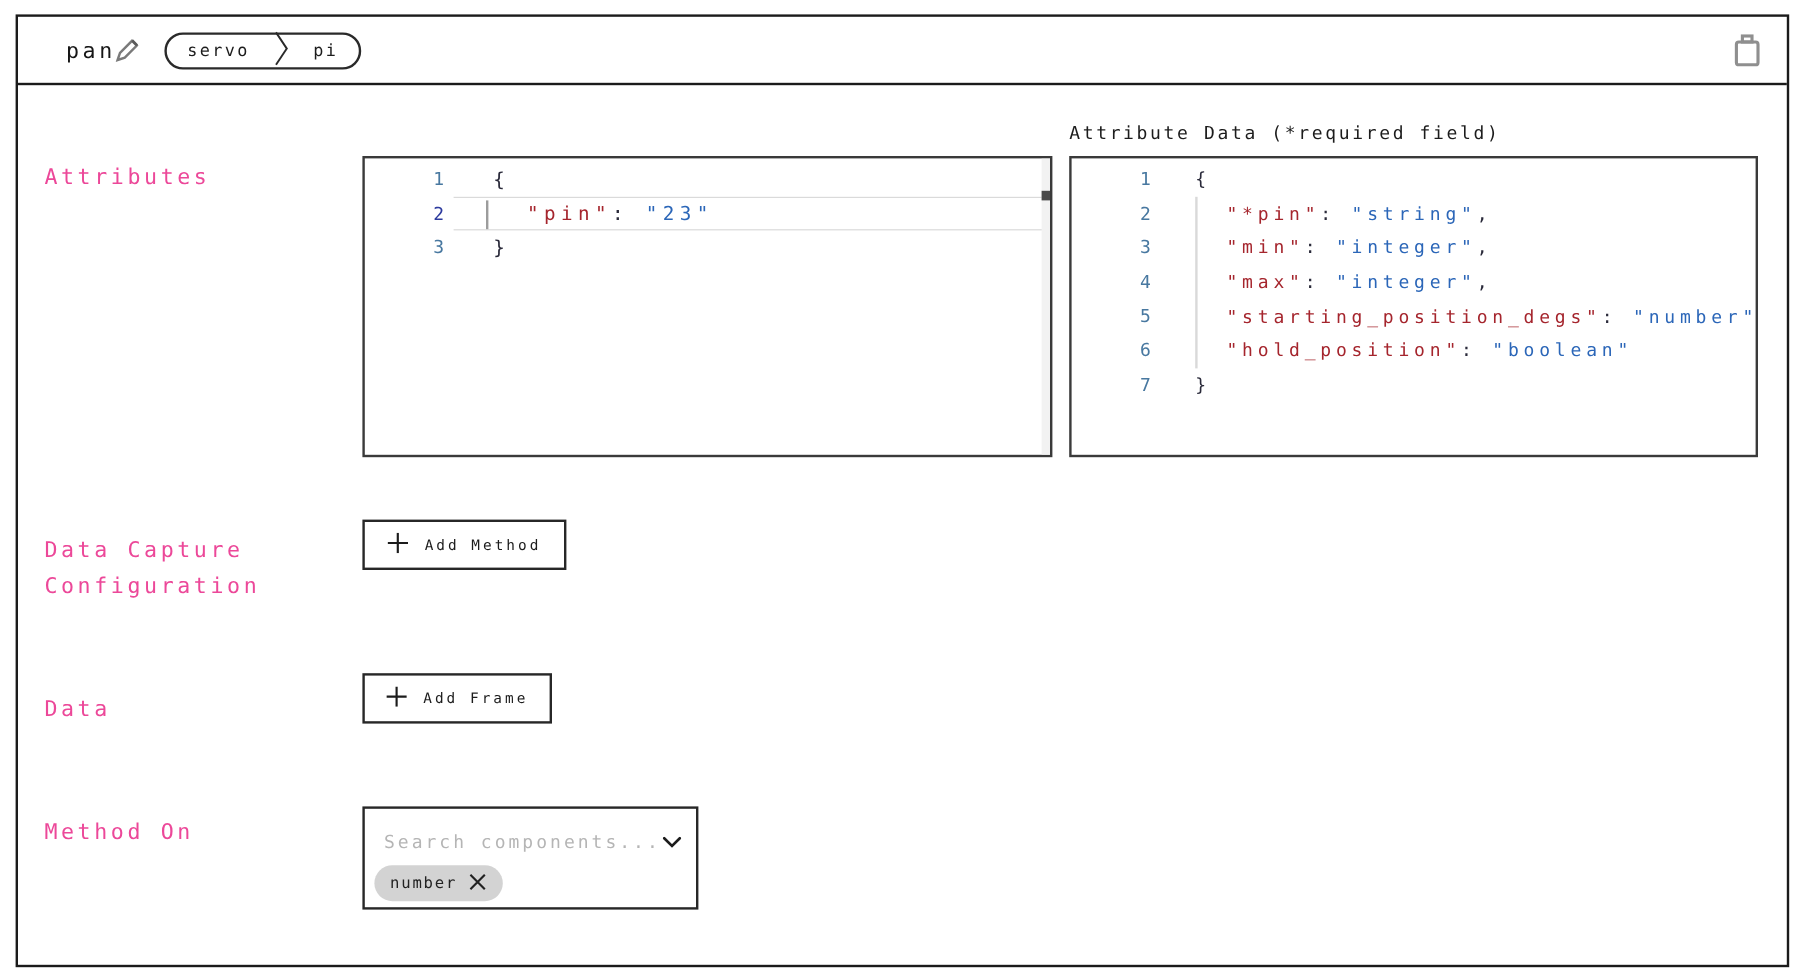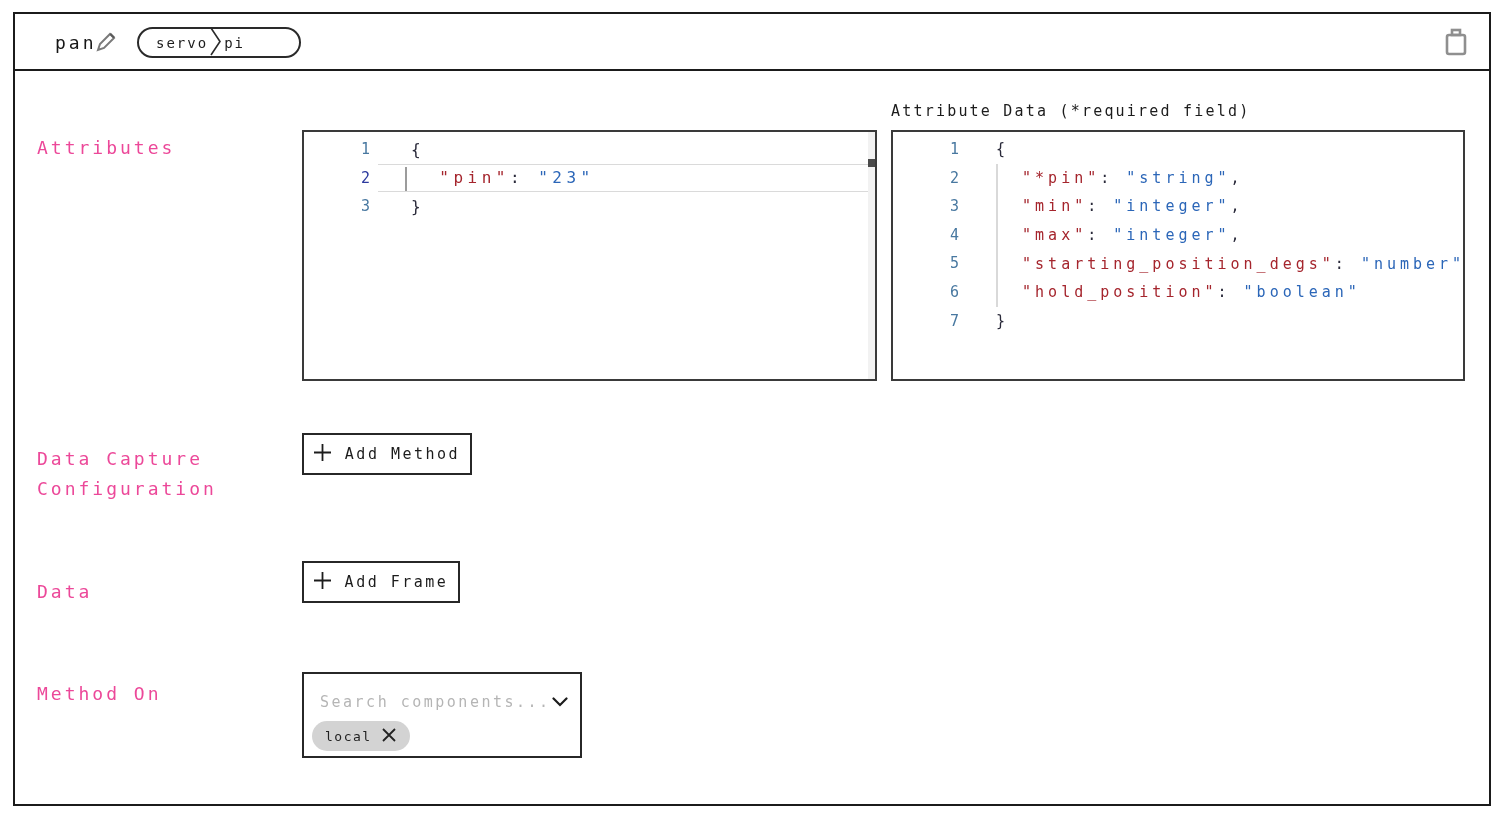--- a/index.html
+++ b/index.html
@@ -10,21 +10,21 @@
 
   
   .header { position:absolute; left:0; top:0; right:0; height:57px;
             border-bottom:2px solid #1b1b1b; }
   .comp-name { position:absolute; left:40px; top:0; height:57px; display:flex;
                align-items:center; font-size:18px; letter-spacing:3px; color:#161616; }
   .pencil-btn { position:absolute; left:78px; top:16px; width:26px; height:26px;
                 background:none; border:none; cursor:pointer; }
   .type-pill { position:absolute; left:122px; top:13px; width:164px; height:31px;
                border:2px solid #2a2a2a; border-radius:16px; display:flex;
-               align-items:center; padding:0 17px;
+               align-items:center; justify-content:space-between; padding:0 17px;
                font-size:14px; letter-spacing:2px; color:#1c1c1c; background:#fff; }
   .pill-chevron { height:29px; margin:0 2px; }
   .trash-btn { position:absolute; right:18px; top:12px; width:30px; height:34px;
                background:none; border:none; cursor:pointer; }
 
   
   .sec-label { position:absolute; font-size:18px; letter-spacing:3px; color:#ec4899;
                line-height:30px; }
 
   
@@ -46,21 +46,21 @@
   .cursor { position:absolute; left:27px; top:2px; width:2px; height:24px; background:#9c9c9c; }
   .scroll-track { position:absolute; top:0; right:0; width:7px; height:100%; background:#f2f2f2; }
   .scroll-marker { position:absolute; top:27px; right:0; width:7px; height:8px; background:#4b4b4b; }
   .indent-guide { position:absolute; left:103px; top:32px; width:1.5px; height:143px;
                   background:#d9d9d9; }
   .guide-title { position:absolute; left:876px; top:88px; font-size:15px;
                  letter-spacing:2.2px; color:#1c1c1c; }
 
   
   .add-btn { position:absolute; display:flex; align-items:center; justify-content:center;
-             gap:14px; border:2px solid #272727; background:#fff; font-size:15px;
+             gap:14px; border:2px solid #272727; background:#fff; font-size:12px;
              letter-spacing:2.5px; color:#1c1c1c; cursor:pointer;
              font-family:"DejaVu Sans Mono","Liberation Mono",monospace; }
 
   
   .dep-box { position:absolute; left:287px; top:658px; width:280px; height:86px;
              border:2px solid #272727; background:#fff; }
   .dep-row { position:absolute; left:16px; right:12px; top:9px; height:28px;
              display:flex; align-items:flex-end; justify-content:space-between; cursor:pointer; }
   .dep-placeholder { font-size:15px; letter-spacing:2.5px; color:#b5b5b5; }
   .chips { position:absolute; left:8px; top:47px; display:flex; gap:8px; }
@@ -190,21 +190,21 @@
     <div class="dep-row">
       <span class="dep-placeholder">Search components...</span>
       <span>
         <svg width="16" height="10" viewBox="0 0 16 10" fill="none" stroke="#1c1c1c" stroke-width="2.2" stroke-linecap="round">
           <path d="M1.5 1.5 L8 8 L14.5 1.5"></path>
         </svg>
       </span>
     </div>
     <div class="chips">
         <span class="chip">
-          <span>local</span>
+          <span>number</span>
           <button class="chip-x">
             <span><svg width="14" height="14" viewBox="0 0 14 14" stroke="#222" stroke-width="1.8">
                 <path d="M1 1 L13 13 M13 1 L1 13"></path>
               </svg></span>
           </button>
         </span>
       </div>
   </div>
 
 </div>

